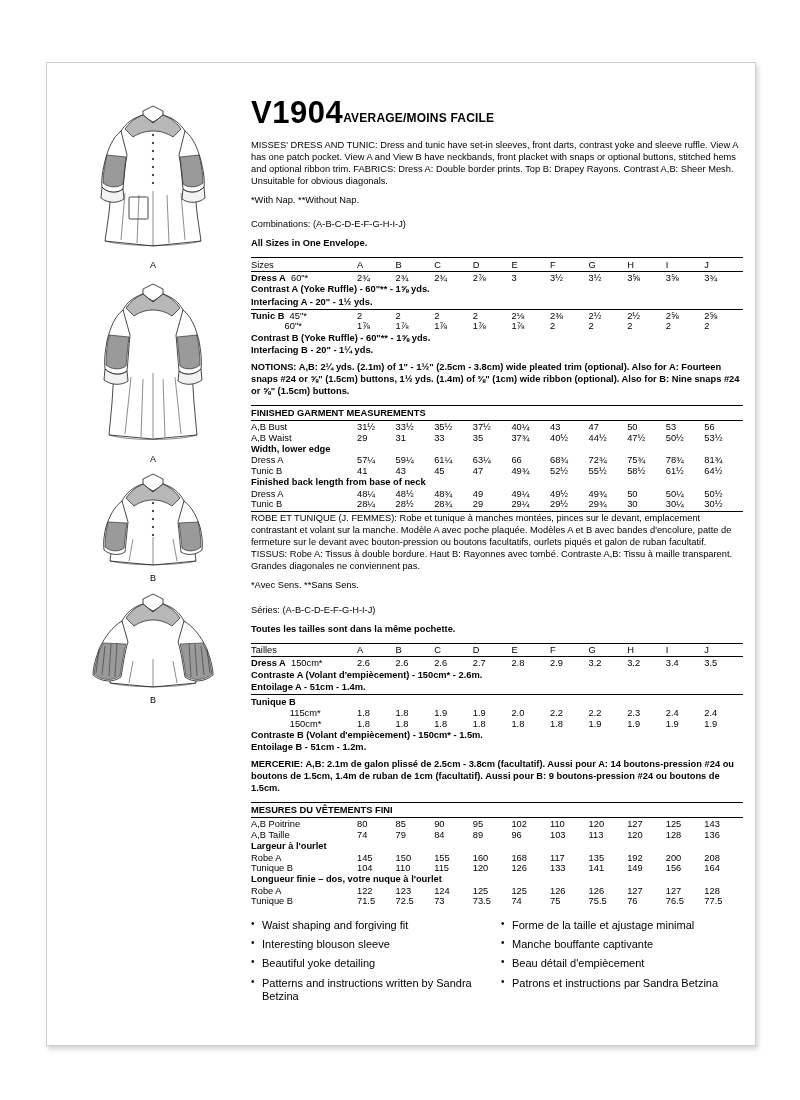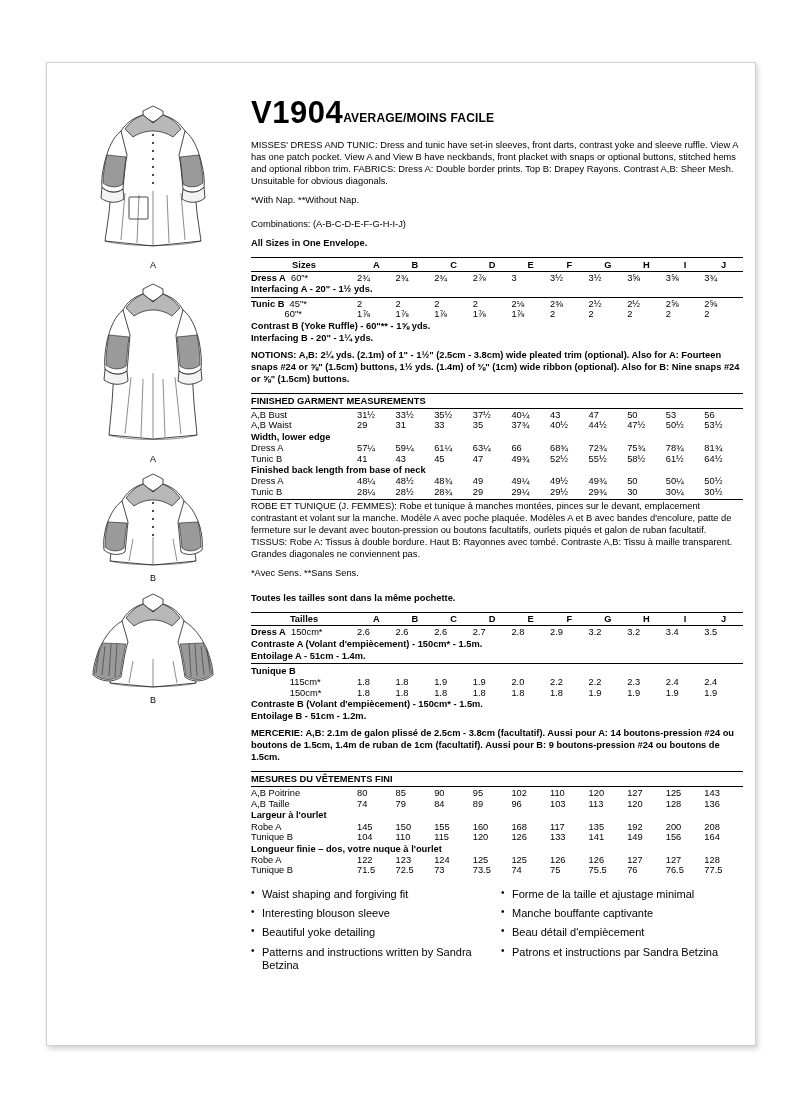--- a/index.html
+++ b/index.html
@@ -107,21 +107,21 @@
     width: 100%;
     table-layout: fixed;
   }
   table.sz td, table.sz th {
     padding: 0.3px 0;
     text-align: left;
     font-weight: normal;
     vertical-align: top;
     white-space: nowrap;
   }
-  table.sz th { font-weight: bold; text-align: center; }
+  table.sz th { font-weight: normal; }
   td.lbl, th.lbl { width: 106px; }
   td.num, th.num { text-align: left; }
   .hdrrow td, .hdrrow th { font-weight: bold; }
   .notes {
     margin-top: 12px;
     display: flex;
     font-size: 11px;
     gap: 8px;
   }
   .notes ul {
@@ -343,20 +343,21 @@
         <td class="num">2⅞</td>
         <td class="num">3</td>
         <td class="num">3½</td>
         <td class="num">3½</td>
         <td class="num">3⅝</td>
         <td class="num">3⅝</td>
         <td class="num">3¾</td>
       </tr>
     </tbody>
         </table>
+    <div class="sec-head">Contrast A (Yoke Ruffle) - 60"** - 1⅝ yds.</div>
     <div class="sec-head">Interfacing A - 20" - 1½ yds.</div>
     <hr class="rule-thin">
     <table class="sz">
       <tbody>
             <tr>
         <td class="lbl"><span class="b">Tunic B</span>&nbsp;&nbsp;<span>45"*</span></td>
         <td class="num">2</td>
         <td class="num">2</td>
         <td class="num">2</td>
         <td class="num">2</td>
@@ -482,20 +483,21 @@
         <td class="num">30½</td>
       </tr>
     </tbody>
         </table>
 
     <hr class="rule">
     <p class="block tight">ROBE ET TUNIQUE (J. FEMMES): Robe et tunique à manches montées, pinces sur le devant, emplacement contrastant et volant sur la manche. Modèle A avec poche plaquée. Modèles A et B avec bandes d'encolure, patte de fermeture sur le devant avec bouton-pression ou boutons facultatifs, ourlets piqués et galon de ruban facultatif. TISSUS: Robe A: Tissus à double bordure. Haut B: Rayonnes avec tombé. Contraste A,B: Tissu à maille transparent. Grandes diagonales ne conviennent pas.</p>
     <p class="block">*Avec Sens. **Sans Sens.</p>
 
     <div class="spacer6"></div>
+    <p class="block tight">Séries: (A-B-C-D-E-F-G-H-I-J)</p>
     <p class="block tight b">Toutes les tailles sont dans la même pochette.</p>
 
     <hr class="rule">
     <table class="sz">
       <tbody>
             <tr class="hdrrow">
         <th class="lbl">Tailles</th>
         <th class="num">A</th>
         <th class="num">B</th>
         <th class="num">C</th>
@@ -520,21 +522,21 @@
         <td class="num">2.7</td>
         <td class="num">2.8</td>
         <td class="num">2.9</td>
         <td class="num">3.2</td>
         <td class="num">3.2</td>
         <td class="num">3.4</td>
         <td class="num">3.5</td>
       </tr>
     </tbody>
         </table>
-    <div class="sec-head">Contraste A (Volant d'empiècement) - 150cm* - 1.5m.</div>
+    <div class="sec-head">Contraste A (Volant d'empiècement) - 150cm* - 2.6m.</div>
     <div class="sec-head">Entoilage A - 51cm - 1.4m.</div>
     <hr class="rule-thin">
     <div class="sec-head">Tunique B</div>
     <table class="sz">
       <tbody>
             <tr>
         <td class="lbl">&nbsp;&nbsp;&nbsp;&nbsp;&nbsp;&nbsp;&nbsp;&nbsp;&nbsp;&nbsp;&nbsp;&nbsp;&nbsp;&nbsp;&nbsp;<span>115cm*</span></td>
         <td class="num">1.8</td>
         <td class="num">1.8</td>
         <td class="num">1.9</td>

